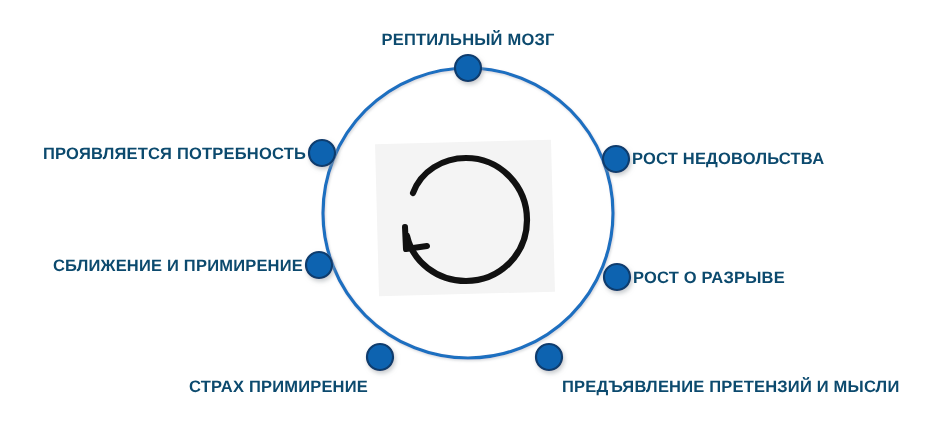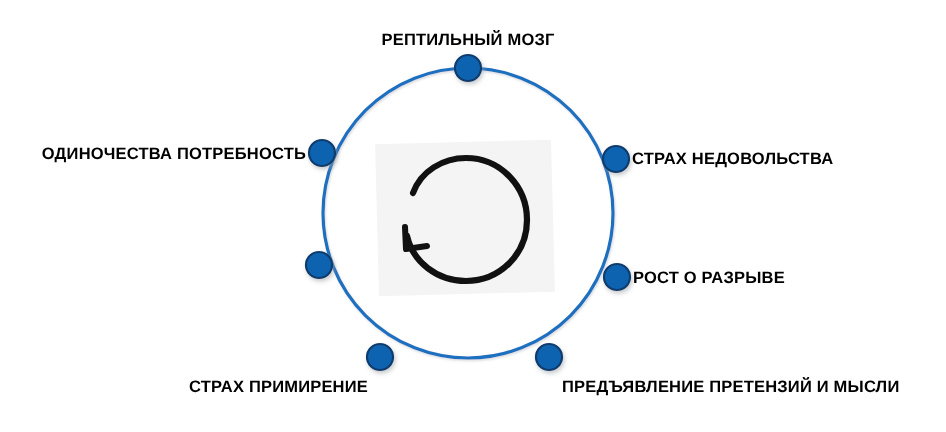--- a/index.html
+++ b/index.html
@@ -17,21 +17,21 @@
   #diagram-svg{
     position:absolute;left:0;top:0;
     width:946px;height:432px;
     display:block;
   }
   .label{
     position:absolute;
     font-weight:bold;
     font-size:16.5px;
     letter-spacing:0.2px;
-    color:#000000;
+    color:#0c4a6e;
     white-space:nowrap;
     line-height:1;
     font-stretch:condensed;
     text-rendering:geometricPrecision;
   }
   .label.right{ text-align:left; }
   .label.left{ text-align:right; }
   .label.center{ text-align:center; }
 </style>
 </head>
@@ -68,24 +68,25 @@
       <circle cx="617" cy="277" r="13" fill="#1064B0" stroke="#0C3C6E" stroke-width="2.2" filter="url(#nodeShadow)"></circle>
       <circle cx="549" cy="357" r="13" fill="#1064B0" stroke="#0C3C6E" stroke-width="2.2" filter="url(#nodeShadow)"></circle>
       <circle cx="380" cy="357" r="13" fill="#1064B0" stroke="#0C3C6E" stroke-width="2.2" filter="url(#nodeShadow)"></circle>
       <circle cx="319" cy="265" r="13" fill="#1064B0" stroke="#0C3C6E" stroke-width="2.2" filter="url(#nodeShadow)"></circle>
       <circle cx="322" cy="153" r="13" fill="#1064B0" stroke="#0C3C6E" stroke-width="2.2" filter="url(#nodeShadow)"></circle>
     </g>
   </svg>
 
   <div class="label center" style="left:268px;top:32px;width:400px;">РЕПТИЛЬНЫЙ МОЗГ</div>
 
-  <div class="label right" style="left:632px;top:151px;">СТРАХ НЕДОВОЛЬСТВА</div>
+  <div class="label right" style="left:632px;top:151px;">РОСТ НЕДОВОЛЬСТВА</div>
 
   <div class="label right" style="left:633px;top:270px;">РОСТ О РАЗРЫВЕ</div>
 
   <div class="label right" style="left:562px;top:379px;">ПРЕДЪЯВЛЕНИЕ ПРЕТЕНЗИЙ И МЫСЛИ</div>
 
   <div class="label left" style="right:578px;top:379px;">СТРАХ ПРИМИРЕНИЕ</div>
 
+  <div class="label left" style="right:643px;top:258px;">СБЛИЖЕНИЕ И ПРИМИРЕНИЕ</div>
 
-  <div class="label left" style="right:640px;top:146px;">ОДИНОЧЕСТВА ПОТРЕБНОСТЬ</div>
+  <div class="label left" style="right:640px;top:146px;">ПРОЯВЛЯЕТСЯ ПОТРЕБНОСТЬ</div>
 
 </div>
 
 </body></html>

